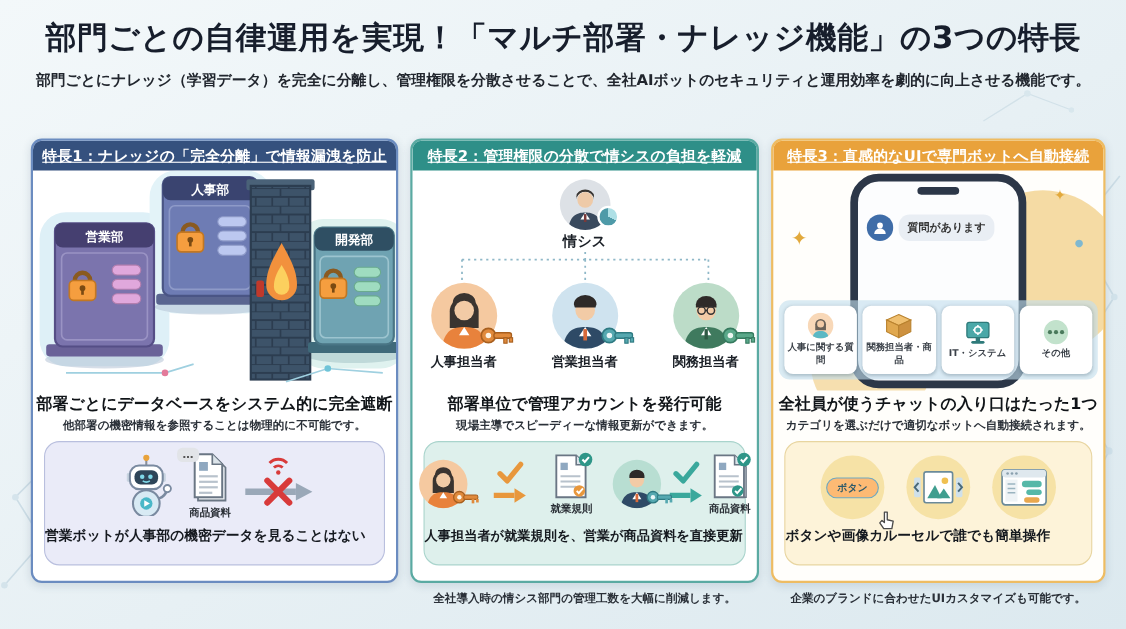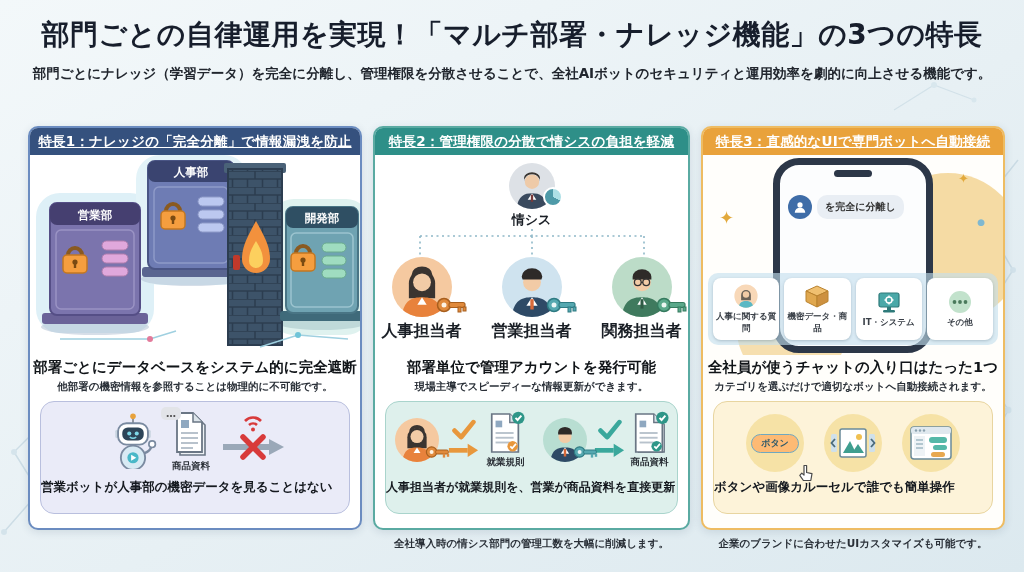--- a/index.html
+++ b/index.html
@@ -38,21 +38,21 @@
   
   .org { display:flex; flex-direction:column; align-items:center; padding-top:8px; }
   .avatar { border-radius:50%; position:relative; flex:none; }
   .org-root .avatar { width:46px; height:46px; }
   .pie-badge { position:absolute; right:-8px; bottom:2px; width:20px; height:20px; border-radius:50%;
     background:conic-gradient(#aee0e6 0 115deg,#4e9aa8 115deg 360deg); border:2px solid #fff; }
   .org-label { font-size:13px; font-weight:bold; margin-top:2px; color:#1a1f26; }
   .org-members { display:flex; gap:32px; margin-top:0; }
   .org-member { display:flex; flex-direction:column; align-items:center; width:78px; }
   .org-member .avatar { width:60px; height:60px; }
-  .member-label { font-size:16px; font-weight:bold; margin-top:4px; color:#1a1f26; white-space:nowrap; }
+  .member-label { font-size:12px; font-weight:bold; margin-top:4px; color:#1a1f26; white-space:nowrap; }
   .key-icon { position:absolute; right:-16px; bottom:2px; }
 
   
   .blob { position:absolute; border-radius:50%; background:#f2d28e; }
   .sparkle { position:absolute; color:#e2a93c; }
   .phone { position:absolute; left:50%; margin-left:-80px; top:3px; width:160px; height:195px;
     border:7px solid #2c3748; border-radius:26px; background:#fcfdfe; z-index:1; }
   .notch { position:absolute; left:50%; margin-left:-19px; top:5px; width:38px; height:7px;
     border-radius:4px; background:#2c3748; }
   .chat-row { display:flex; align-items:center; gap:5px; margin:30px 8px 0; }
@@ -346,21 +346,21 @@
               <div class="member-label">関務担当者</div>
             </div>
           </div>
         </div>
       </div>
       <div class="main-text">部署単位で管理アカウントを発行可能</div>
       <div class="sub-text">現場主導でスピーディーな情報更新ができます。</div>
       <div class="panel">
         <div class="p-row" style="gap:18px">
 
-          <div style="display:flex;align-items:center;gap:8px">
+          <div style="display:flex;align-items:center;gap:22px">
             <div class="avatar" style="width:44px;height:44px;background:#f5c9a0">
               <svg width="44" height="44" viewBox="0 0 64 64">
                 <clipPath id="c4">
                     <circle cx="32" cy="32" r="32"></circle>
                   </clipPath>
                 <g clip-path="url(#c4)">
                   <path d="M18 28 a14 14 0 0 1 28 0 v16 h-28 Z" fill="#3a3430"></path>
                   <circle cx="32" cy="27" r="9.5" fill="#f2cba6"></circle>
                   <path d="M21 25 a11 10 0 0 1 22 0 l0 -6 a11 9 0 0 0 -22 0 Z" fill="#3a3430"></path>
                   <path d="M10 66 C12 46 21 43 32 43 C43 43 52 46 54 66 Z" fill="#e8823c"></path>
@@ -459,21 +459,21 @@
         <span class="sparkle" style="right:18px;top:62px;font-size:9px;color:#7fb8d0">●</span>
         <div class="phone">
           <div class="notch"></div>
           <div class="chat-row">
             <div class="chat-avatar">
               <svg width="14" height="14" viewBox="0 0 24 24">
                   <circle cx="12" cy="8.5" r="4.5" fill="#fff"></circle>
                   <path d="M3 22 a9 9 0 0 1 18 0 Z" fill="#fff"></path>
                 </svg>
             </div>
-            <div class="chat-bubble">を完全に分離し</div>
+            <div class="chat-bubble">質問があります</div>
           </div>
         </div>
         <div class="cat-row">
           <div class="cat-card">
             <svg width="24" height="24" viewBox="0 0 64 64">
               <circle cx="32" cy="32" r="31" fill="#f8d8b8"></circle>
               <clipPath id="c6">
                   <circle cx="32" cy="32" r="31"></circle>
                 </clipPath>
               <g clip-path="url(#c6)">
@@ -483,21 +483,21 @@
               </g>
             </svg>
             <div class="cat-label">人事に関する質問</div>
           </div>
           <div class="cat-card">
             <svg width="26" height="24" viewBox="0 0 26 24">
               <polygon points="13,2 24,7 13,12 2,7" fill="#f0c070" stroke="#b9822e" stroke-width="1"></polygon>
               <polygon points="2,7 13,12 13,23 2,17.5" fill="#e0a84f" stroke="#b9822e" stroke-width="1"></polygon>
               <polygon points="24,7 13,12 13,23 24,17.5" fill="#cd9140" stroke="#b9822e" stroke-width="1"></polygon>
             </svg>
-            <div class="cat-label">機密データ・商品</div>
+            <div class="cat-label">関務担当者・商品</div>
           </div>
           <div class="cat-card">
             <svg width="26" height="24" viewBox="0 0 26 24">
               <rect x="3" y="3" width="20" height="14" rx="2" fill="#4aa8a8" stroke="#2e7a7a" stroke-width="1.2"></rect>
               <circle cx="13" cy="10" r="3" fill="none" stroke="#fff" stroke-width="1.4"></circle>
               <path d="M13 5.5 v2 M13 12.5 v2 M8.5 10 h2 M15.5 10 h2" stroke="#fff" stroke-width="1.4"></path>
               <rect x="11" y="17" width="4" height="3" fill="#2e7a7a"></rect>
               <rect x="7" y="20" width="12" height="2.4" rx="1.2" fill="#2e7a7a"></rect>
             </svg>
             <div class="cat-label">IT・システム</div>

